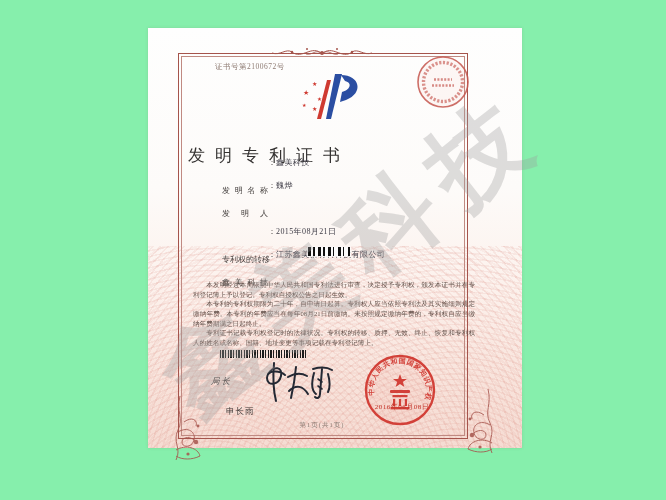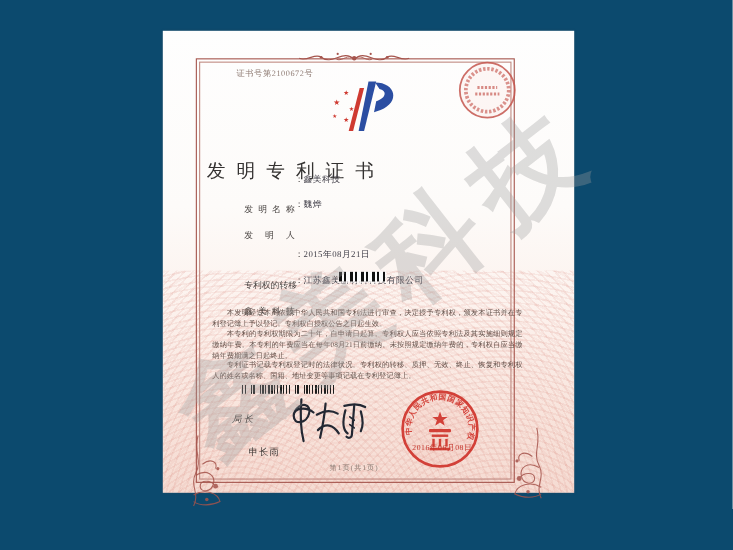--- a/index.html
+++ b/index.html
@@ -1,21 +1,21 @@
 <!DOCTYPE html>
 <html><head>
 <meta charset="utf-8">
 <style>
   html,body{margin:0;padding:0;}
   body{
     width:666px;height:500px;background:#ffffff;overflow:hidden;
     font-family:"Liberation Serif","DejaVu Serif",serif;
     -webkit-font-smoothing:antialiased;
   }
-  #stage{position:relative;width:666px;height:500px;background:#0c4a6e;}
+  #stage{position:relative;width:666px;height:500px;background:#86efac;}
 
   
   .paper{
     position:absolute;left:148px;top:28px;width:374px;height:420px;
     background:linear-gradient(180deg,#fefefe 0%,#fdfbf9 38%,#fcf1ec 62%,#f8e3db 84%,#f5dbd2 100%);
     box-shadow:0 0 3px rgba(120,80,70,0.15);
   }
   
   .paper::before{
     content:"";position:absolute;left:0;right:0;top:52%;bottom:0;pointer-events:none;

